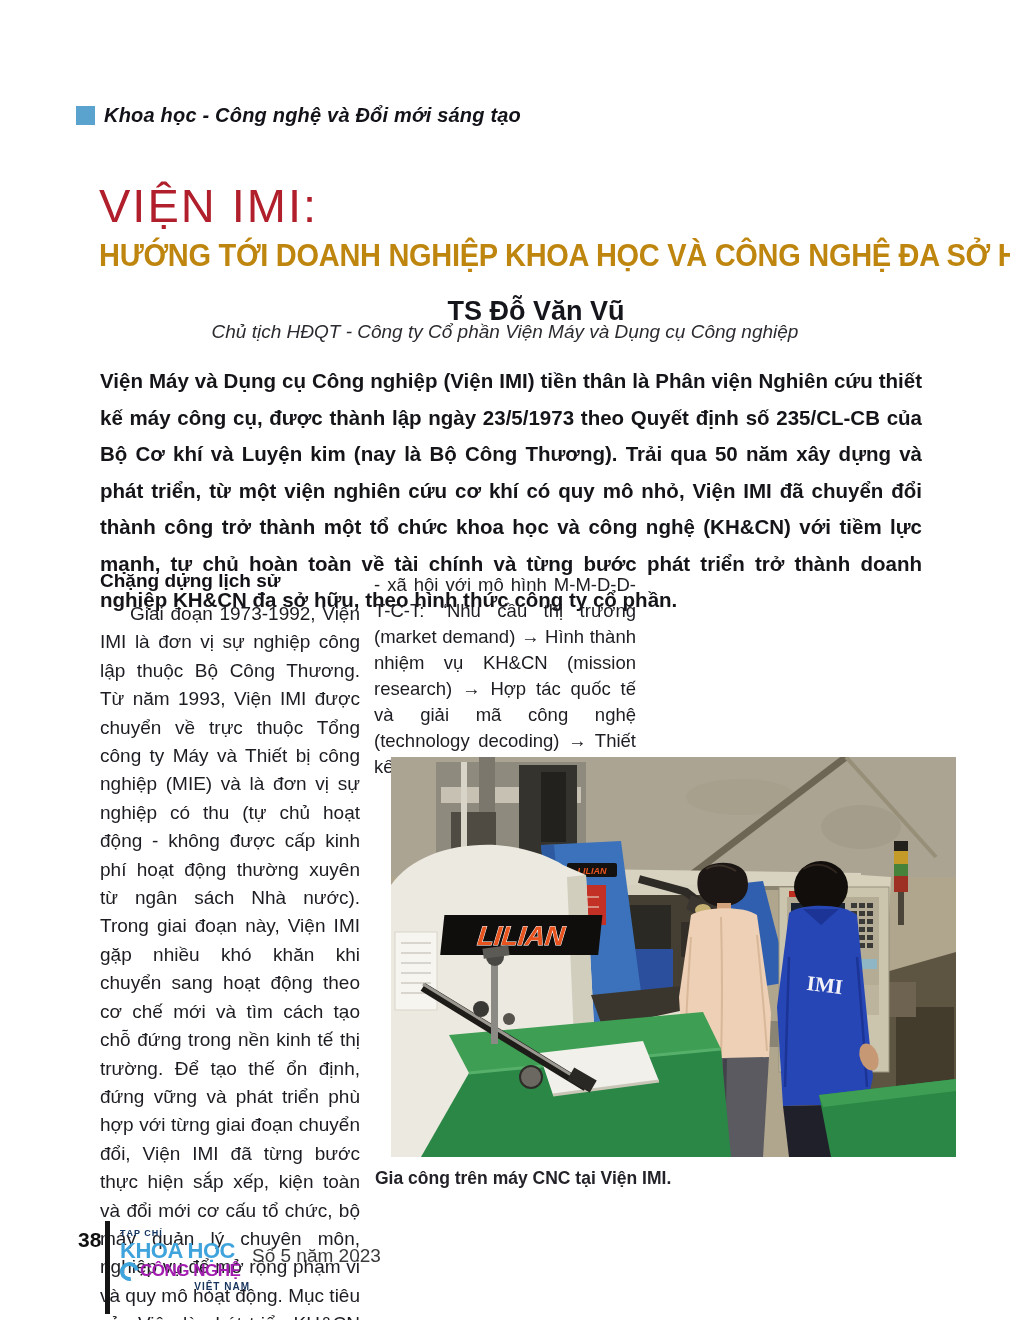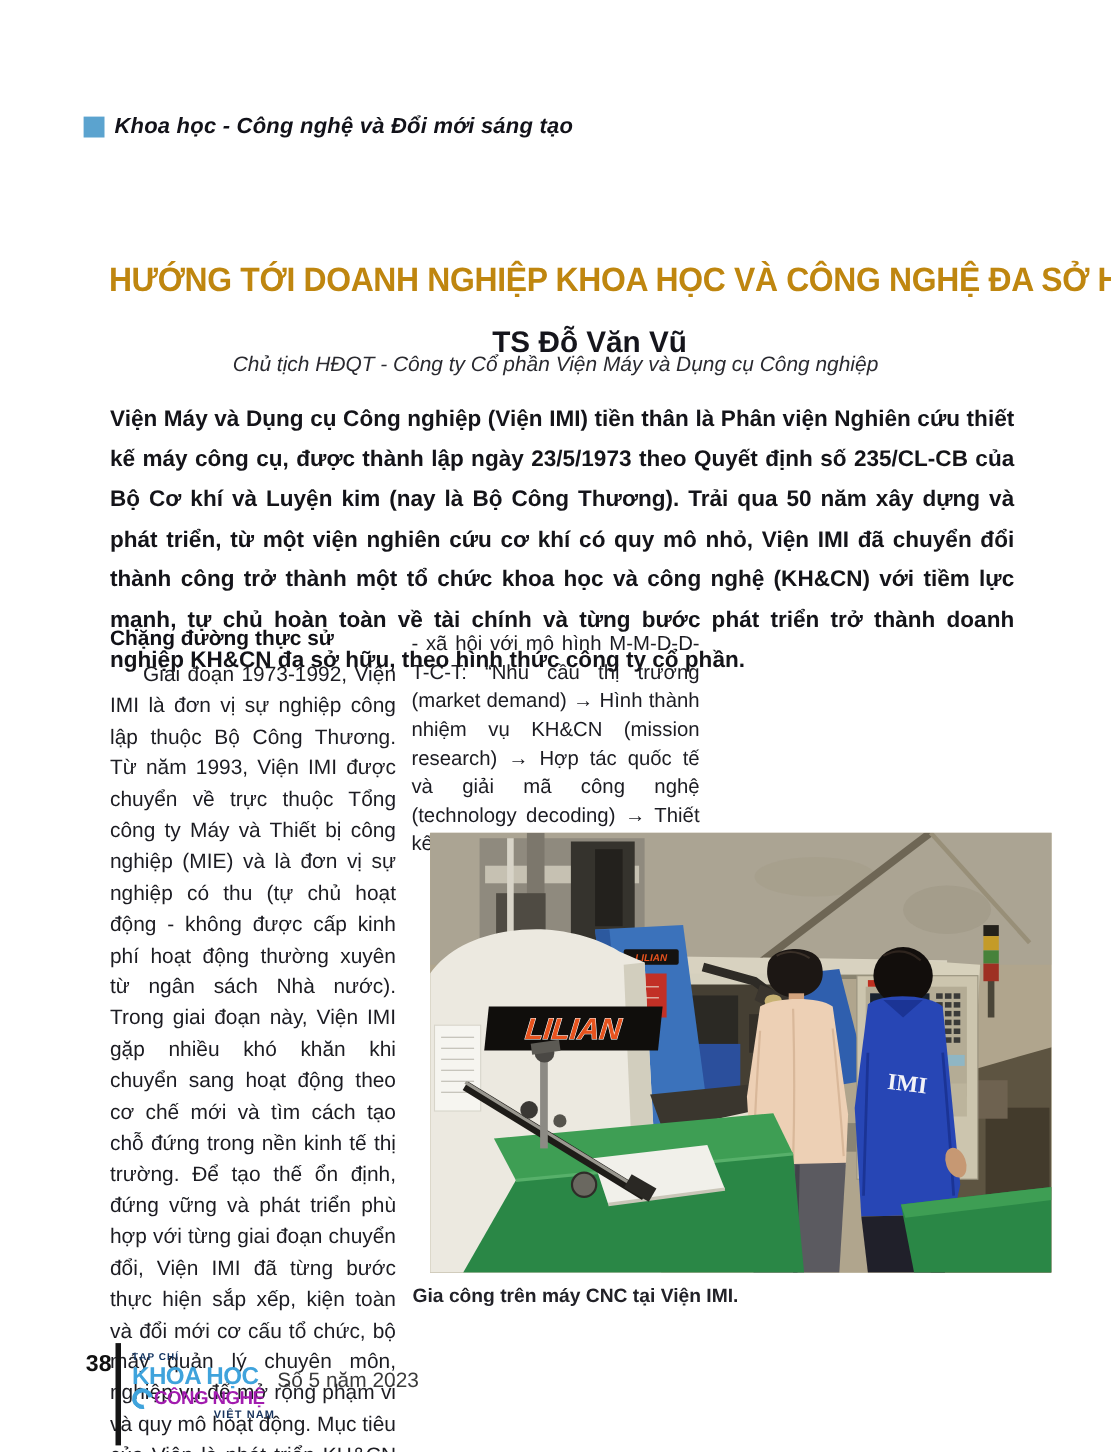--- a/index.html
+++ b/index.html
@@ -51,27 +51,28 @@
 </head>
 <body>
 
 <div class="page">
 
   <div class="kicker">
     <span class="kicker-square"></span>
     <span class="kicker-text">Khoa học - Công nghệ và Đổi mới sáng tạo</span>
   </div>
 
+  <div class="title">VIỆN IMI:</div>
   <div class="subtitle">HƯỚNG TỚI DOANH NGHIỆP KHOA HỌC VÀ CÔNG NGHỆ ĐA SỞ HỮU</div>
   <div class="author">TS Đỗ Văn Vũ</div>
   <div class="author-title">Chủ tịch HĐQT - Công ty Cổ phần Viện Máy và Dụng cụ Công nghiệp</div>
 
   <div class="lead">Viện Máy và Dụng cụ Công nghiệp (Viện IMI) tiền thân là Phân viện Nghiên cứu thiết kế máy công cụ, được thành lập ngày 23/5/1973 theo Quyết định số 235/CL-CB của Bộ Cơ khí và Luyện kim (nay là Bộ Công Thương). Trải qua 50 năm xây dựng và phát triển, từ một viện nghiên cứu cơ khí có quy mô nhỏ, Viện IMI đã chuyển đổi thành công trở thành một tổ chức khoa học và công nghệ (KH&amp;CN) với tiềm lực mạnh, tự chủ hoàn toàn về tài chính và từng bước phát triển trở thành doanh nghiệp KH&amp;CN đa sở hữu, theo hình thức công ty cổ phần.</div>
 
-  <div class="section-heading">Chặng đường thực sử</div>
+  <div class="section-heading">Chặng dựng lịch sử</div>
   <div class="col1">
     <p>Giai đoạn 1973-1992, Viện IMI là đơn vị sự nghiệp công lập thuộc Bộ Công Thương. Từ năm 1993, Viện IMI được chuyển về trực thuộc Tổng công ty Máy và Thiết bị công nghiệp (MIE) và là đơn vị sự nghiệp có thu (tự chủ hoạt động - không được cấp kinh phí hoạt động thường xuyên từ ngân sách Nhà nước). Trong giai đoạn này, Viện IMI gặp nhiều khó khăn khi chuyển sang hoạt động theo cơ chế mới và tìm cách tạo chỗ đứng trong nền kinh tế thị trường. Để tạo thế ổn định, đứng vững và phát triển phù hợp với từng giai đoạn chuyển đổi, Viện IMI đã từng bước thực hiện sắp xếp, kiện toàn và đổi mới cơ cấu tổ chức, bộ máy quản lý chuyên môn, nghiệp vụ để mở rộng phạm vi và quy mô hoạt động. Mục tiêu của Viện là phát triển KH&amp;CN phục vụ sản xuất và phát triển kinh tế</p>
   </div>
   <div class="col2">- xã hội với mô hình M-M-D-D-T-C-T: “Nhu cầu thị trường (market demand) → Hình thành nhiệm vụ KH&amp;CN (mission research) → Hợp tác quốc tế và giải mã công nghệ (technology decoding) → Thiết kế sản phẩm mới phù hợp</div>
 
   <div class="photo">
     <svg width="565" height="400" viewBox="0 0 565 400" xmlns="http://www.w3.org/2000/svg">
 
       <rect x="0" y="0" width="565" height="400" fill="#b0a58d"></rect>
       <rect x="0" y="0" width="565" height="120" fill="#a9a496" opacity="0.75"></rect>

